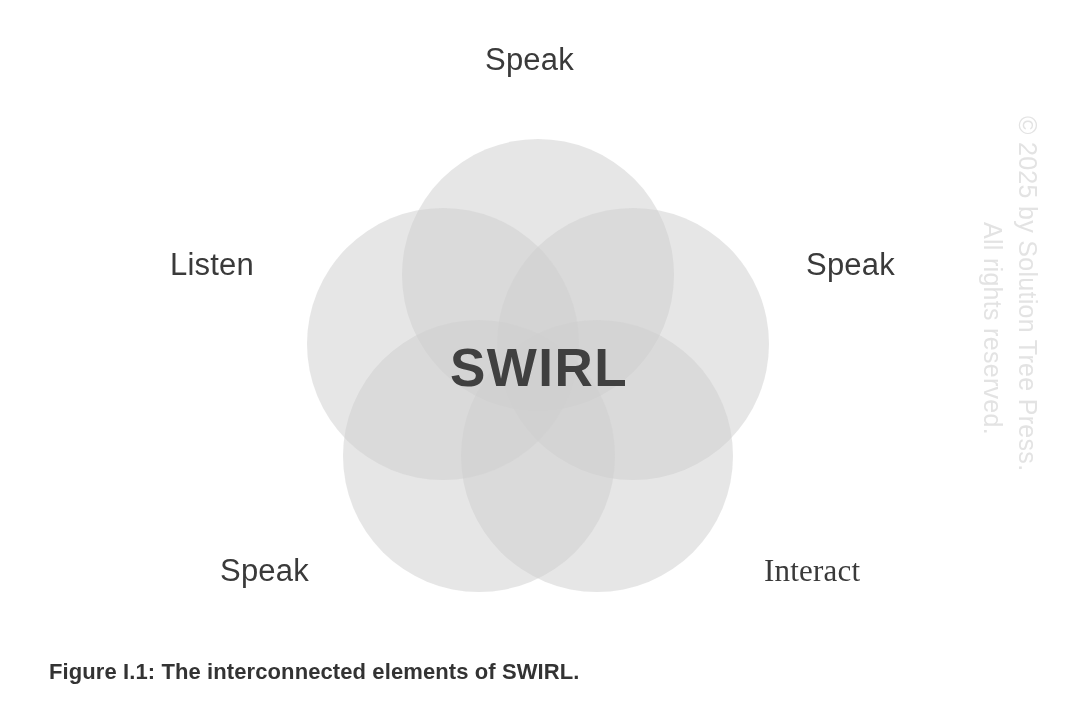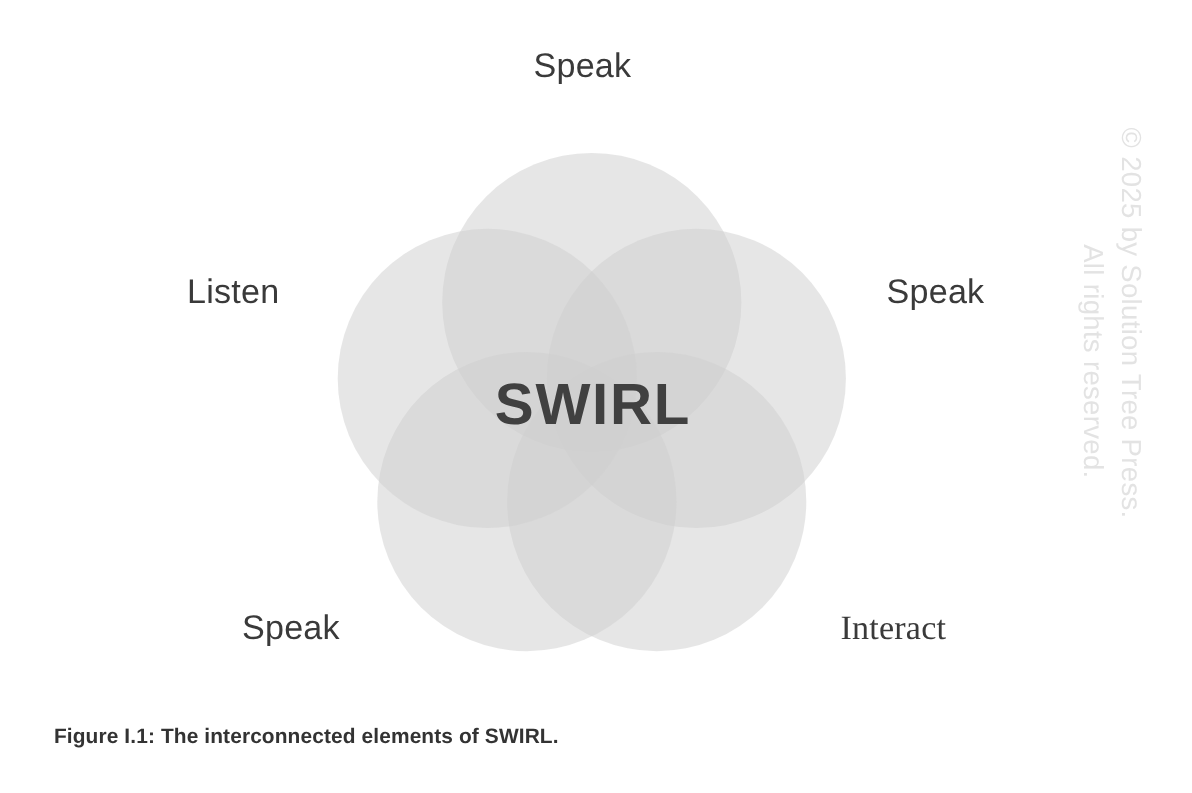--- a/index.html
+++ b/index.html
@@ -64,21 +64,21 @@
     letter-spacing: 1.5px;
     color: #404040;
     line-height: 1;
   }
 
   
   .caption {
     position: absolute;
     left: 49px;
     top: 659px;
-    font-size: 19px;
+    font-size: 22px;
     font-weight: 700;
     color: #333333;
     letter-spacing: 0.1px;
     white-space: nowrap;
   }
 
   
   .copyright {
     position: absolute;
     color: #e3e3e3;

